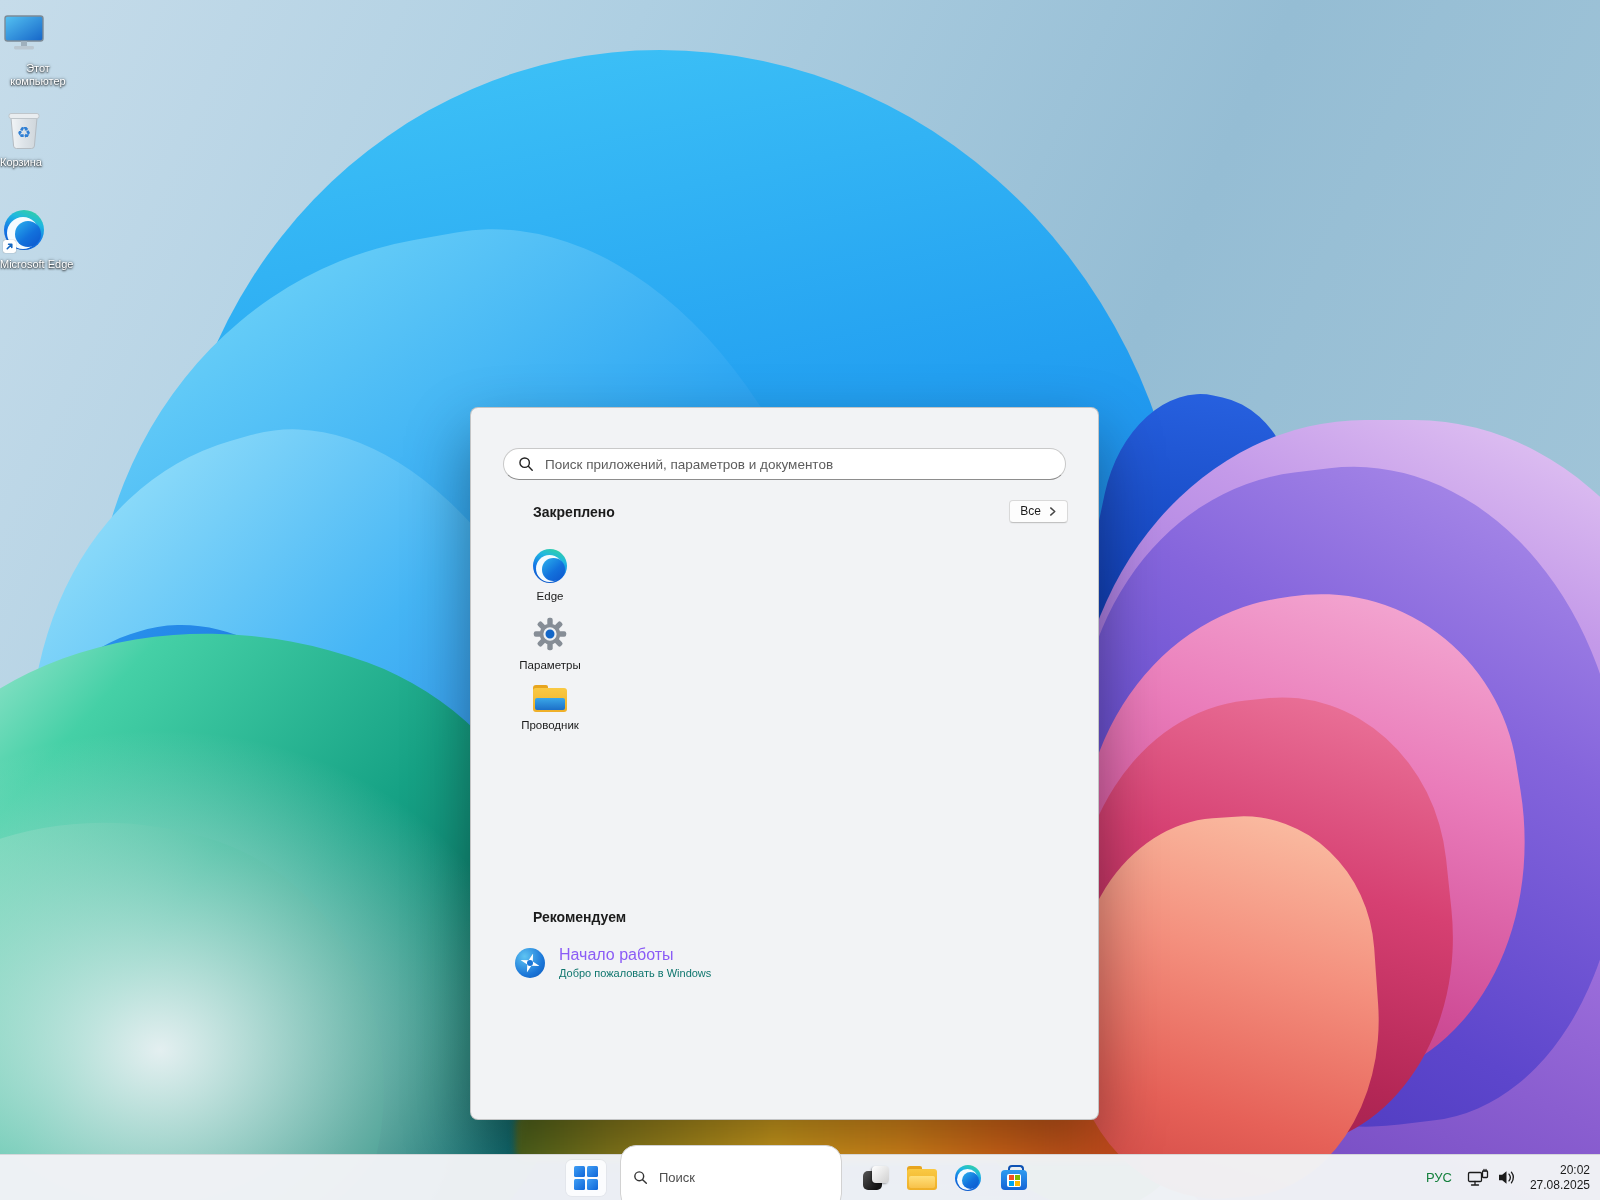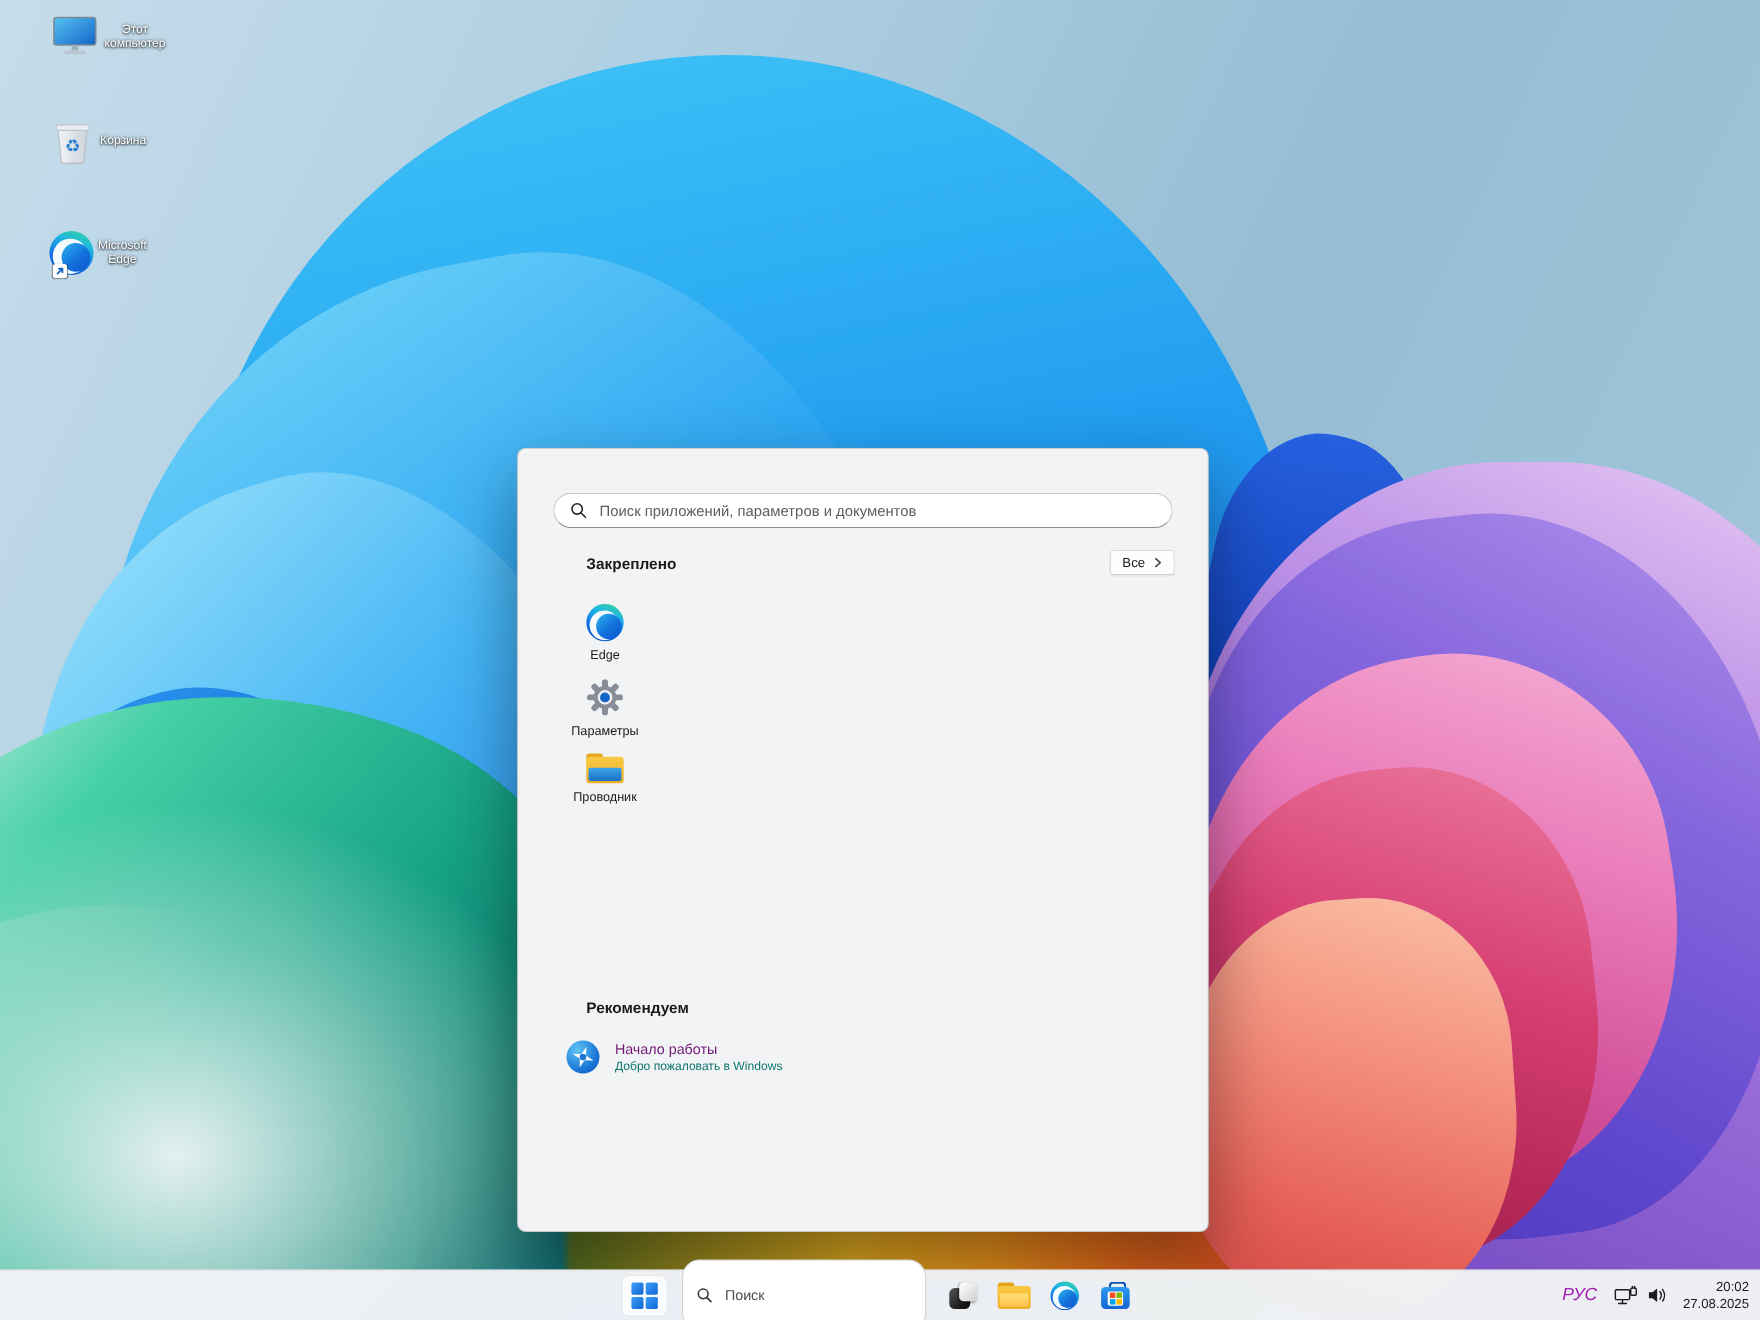--- a/index.html
+++ b/index.html
@@ -38,21 +38,21 @@
       background:linear-gradient(215deg,#b294ec 0%,#8565dc 35%,#5d46cc 70%,#4b38bc 95%);}
   .p13{left:1076px;top:598px;width:450px;height:490px;transform:rotate(-9deg);border-radius:55% 45% 48% 52%/58% 42% 55% 45%;
       background:linear-gradient(207deg,#f6b4d8 0%,#ea7cba 35%,#d04e98 68%,#b03578 95%);}
   .p14{left:1072px;top:700px;width:380px;height:450px;transform:rotate(-6deg);border-radius:55% 45% 50% 50%/58% 42% 52% 48%;
       background:linear-gradient(203deg,#ee7ca0 0%,#d64072 40%,#b42756 72%,#8f1d47 100%);}
   .p15{left:1068px;top:818px;width:310px;height:380px;transform:rotate(-4deg);border-radius:55% 45% 50% 50%/60% 40% 52% 48%;
       background:linear-gradient(200deg,#fbc4a8 0%,#f4907e 38%,#e66158 72%,#cc4340 100%);}
 
   
   .desk-icons{position:absolute;left:0;top:0;z-index:5;}
-  .desk-icon{position:absolute;left:0;width:76px;display:flex;flex-direction:row;align-items:center;gap:4px;cursor:default;padding-left:45px;}
+  .desk-icon{position:absolute;left:0;width:76px;display:flex;flex-direction:column;align-items:flex-start;gap:4px;cursor:default;}
   .desk-icon .glyph{position:relative;width:48px;height:48px;display:flex;align-items:center;justify-content:center;}
   .desk-label{font-size:11px;line-height:13px;color:#fff;text-align:center;
       text-shadow:0 1px 2px rgba(0,0,0,.85),0 0 3px rgba(0,0,0,.6);}
   .di-1{top:10px;} .di-2{top:104px;} .di-3{top:206px;}
   .shortcut{position:absolute;left:3px;bottom:1px;width:13px;height:13px;background:#fff;border-radius:2.5px;
       box-shadow:0 0 1px rgba(0,0,0,.5);display:flex;align-items:center;justify-content:center;}
 
   
   .edge-logo{position:relative;border-radius:50%;overflow:hidden;
       background:linear-gradient(200deg,#37d890 0%,#20b8e0 30%,#1478e8 60%,#0a4ec0 100%);}
@@ -84,21 +84,21 @@
   .sm-title{font-size:14px;font-weight:700;color:#1b1b1b;}
   .sm-all{display:flex;align-items:center;gap:7px;background:#fdfdfd;border:1px solid #d9d9d9;border-bottom-color:#c2c2c2;
       border-radius:4px;padding:3px 10px 4px;font-size:12px;color:#1b1b1b;cursor:pointer;box-shadow:0 1px 1px rgba(0,0,0,.04);}
   .sm-apps{display:flex;margin:18px 0 10px 32px;flex-direction:column;}
   .sm-app{width:94px;padding:8px 0 6px;display:flex;flex-direction:column;align-items:center;gap:7px;border-radius:6px;cursor:pointer;}
   .sm-app-label{font-size:11.5px;color:#1b1b1b;}
   .sm-reco{position:absolute;left:62px;top:500px;right:40px;}
   .sm-reco-item{position:absolute;left:34px;top:530px;right:40px;display:flex;align-items:center;gap:14px;
       padding:8px 10px;border-radius:6px;cursor:pointer;width:320px;}
   .sm-reco-texts{display:flex;flex-direction:column;gap:3px;}
-  .sm-reco-title{font-size:13px;color:#701a75;}
+  .sm-reco-title{font-size:16px;color:#8b5cf6;}
   .sm-reco-sub{font-size:11px;color:#0f766e;}
   .gs-icon{position:relative;width:30px;height:30px;border-radius:50%;flex:0 0 30px;
       background:radial-gradient(circle at 32% 28%,#5ec4f2 0%,#1b76d8 62%,#0d56b8 100%);}
   .gs-icon::before{content:"";position:absolute;left:5px;top:5px;width:20px;height:20px;background:#fff;
       clip-path:polygon(50% 0%,61% 39%,100% 50%,61% 61%,50% 100%,39% 61%,0% 50%,39% 39%);transform:rotate(18deg);}
   .gs-icon::after{content:"";position:absolute;left:12px;top:12px;width:6px;height:6px;border-radius:50%;background:#1b76d8;}
   .sm-userbar{position:absolute;left:0;right:0;bottom:0;height:45px;background:#ebedef;border-top:1px solid #dcdcdc;
       display:flex;align-items:center;padding:0 32px 0 67px;}
   .sm-avatar{width:27px;height:27px;border-radius:50%;overflow:hidden;flex:0 0 27px;cursor:pointer;}
   .sm-user-name{margin-left:14px;font-size:13px;color:#1b1b1b;cursor:pointer;}
@@ -123,21 +123,21 @@
       background:linear-gradient(135deg,#ffffff 0%,#cfcfcf 100%);box-shadow:-1px 1px 2px rgba(0,0,0,.35);}
   .store-icon{position:relative;width:26px;height:26px;}
   .store-handle{position:absolute;left:7px;top:0;width:12px;height:8px;border:2.5px solid #0f53b4;border-bottom:none;border-radius:4px 4px 0 0;}
   .store-bag{position:absolute;left:0;top:5px;width:26px;height:20px;border-radius:4px;
       background:linear-gradient(180deg,#2e9bf0 0%,#1464d6 100%);}
   .store-tiles{position:absolute;left:6px;top:9px;width:14px;height:13px;background:#fff;border-radius:2px;
       display:grid;grid-template-columns:5px 5px;grid-template-rows:4.5px 4.5px;gap:1.5px;padding:1.5px;box-sizing:border-box;}
   .store-tiles b{display:block;}
   .st-red{background:#f25022;} .st-green{background:#7fba00;} .st-blue{background:#00a4ef;} .st-yellow{background:#ffb900;}
   .tb-tray{position:absolute;right:10px;top:0;bottom:0;display:flex;align-items:center;gap:13px;}
-  .tray-lang{font-size:16px;color:#a21caf;cursor:pointer;padding:4px 2px;font-style:italic;}
+  .tray-lang{font-size:13px;color:#15803d;cursor:pointer;padding:4px 2px;}
   .tray-icons{display:flex;align-items:center;gap:8px;cursor:pointer;}
   .tray-clock{text-align:right;font-size:12px;line-height:14.5px;color:#1b1b1b;cursor:pointer;}
 
   
   .gear-svg{width:36px;height:36px;}
   svg{display:block;}
 </style>
 </head>
 <body>
 

